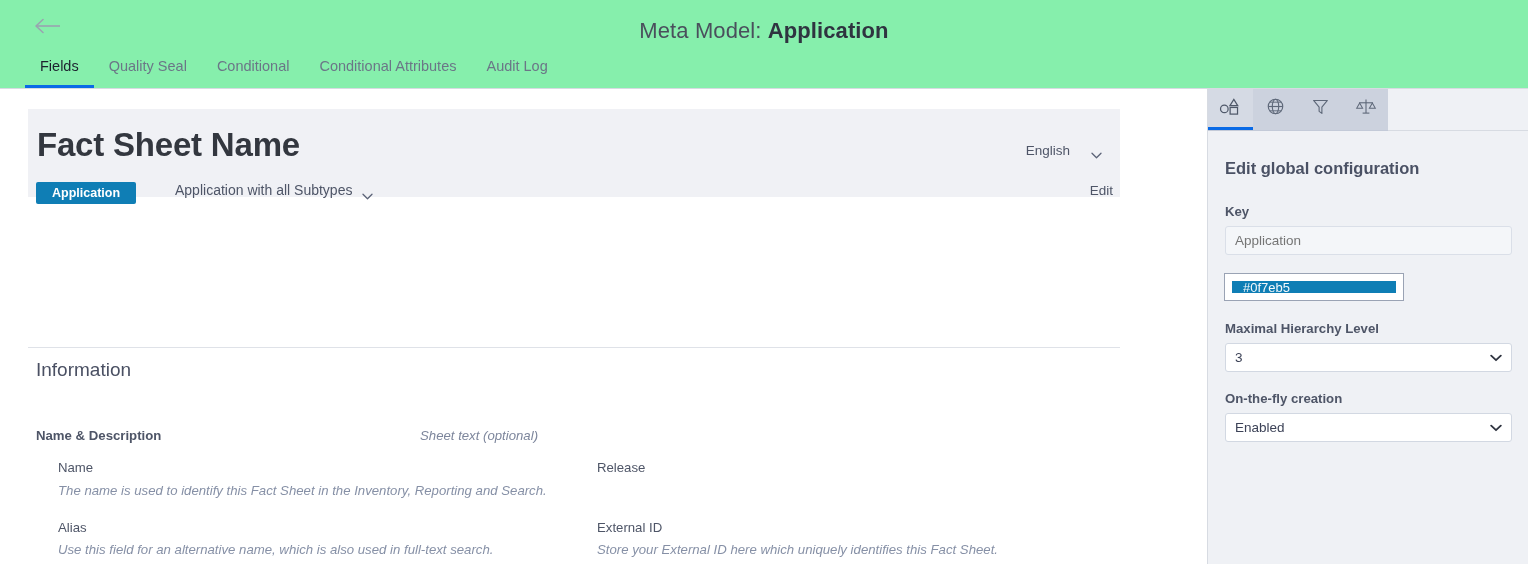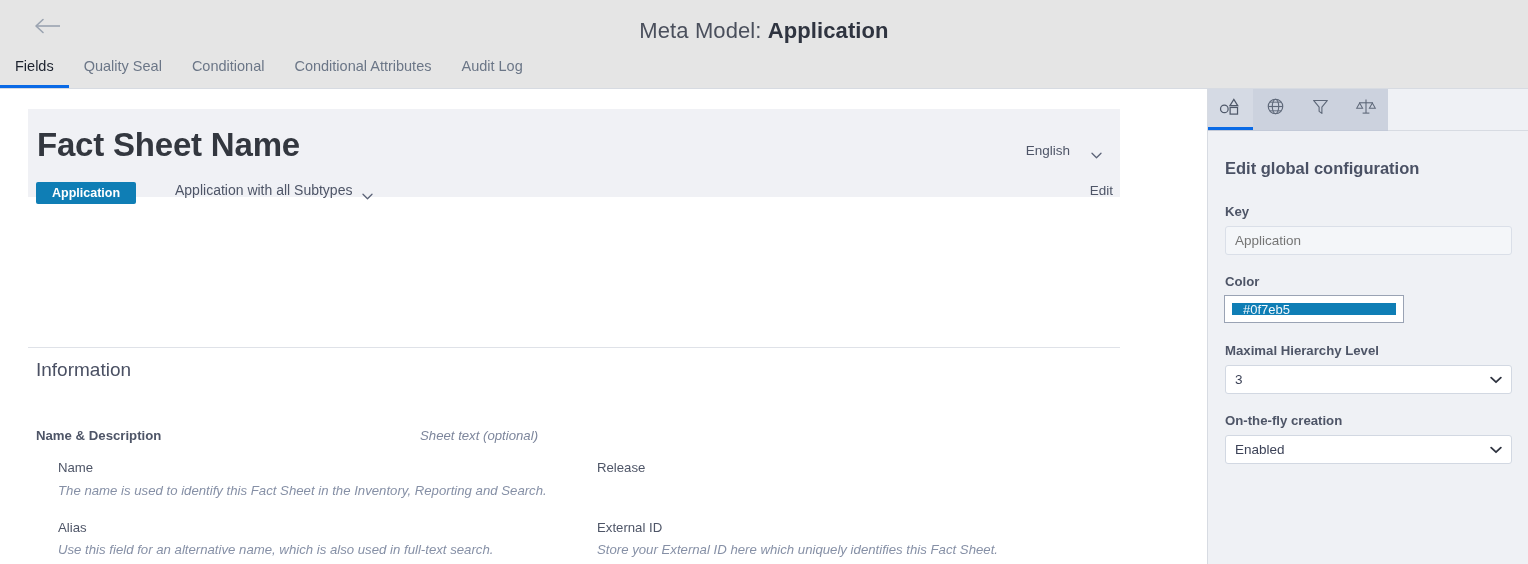--- a/index.html
+++ b/index.html
@@ -12,21 +12,21 @@
     background: #ffffff;
     font-family: "Liberation Sans", sans-serif;
     color: #3c4257;
     -webkit-font-smoothing: antialiased;
   }
 
   
   .topbar {
     position: relative;
     height: 89px;
-    background: #e5e5e5;
+    background: #86efac;
     border-bottom: 1px solid #d7dbe2;
   }
   .back-arrow {
     position: absolute;
     left: 34px;
     top: 14px;
     width: 30px;
     height: 24px;
     cursor: pointer;
     color: #8d97a8;
@@ -43,20 +43,21 @@
   }
   .page-title b { font-weight: 700; color: #2f3440; }
 
   .tabs {
     position: absolute;
     left: 0;
     bottom: 0;
     display: flex;
     align-items: flex-end;
     gap: 0;
+    padding-left: 25px;
   }
   .tab {
     font-size: 14.5px;
     color: #6b7687;
     padding: 6px 15px 10px 15px;
     cursor: pointer;
     white-space: nowrap;
     border-bottom: 3px solid transparent;
     line-height: 1.2;
   }
@@ -458,21 +459,20 @@
       </div>
       <div class="icon-tabs-filler"></div>
     </div>
 
     <div class="panel-body">
       <div class="panel-title">Edit global configuration</div>
 
       <div class="field-label">Key</div>
       <input class="text-input" type="text" placeholder="Application" style="">
 
-      <div class="field-label">Color</div>
       <div class="color-input-wrap">
         <div class="color-swatch" id="color-swatch" style="background: rgb(15, 126, 181);">
           <span>#0f7eb5</span>
         </div>
       </div>
 
       <div class="field-label">Maximal Hierarchy Level</div>
       <div class="select-input">
         <span>3</span>
         <span class="sel-chev">

